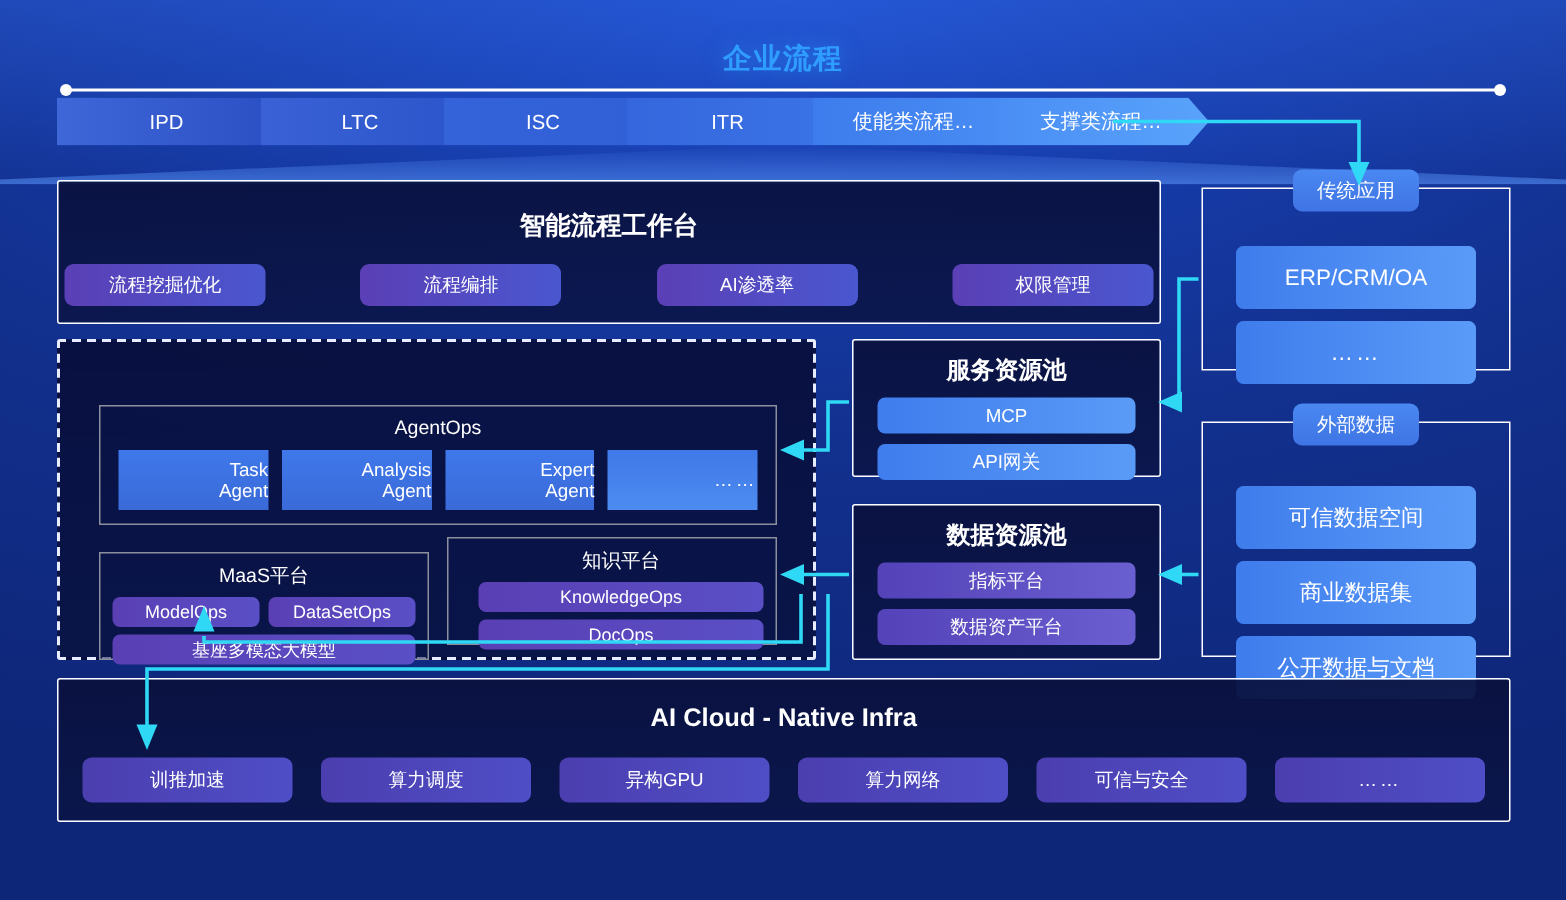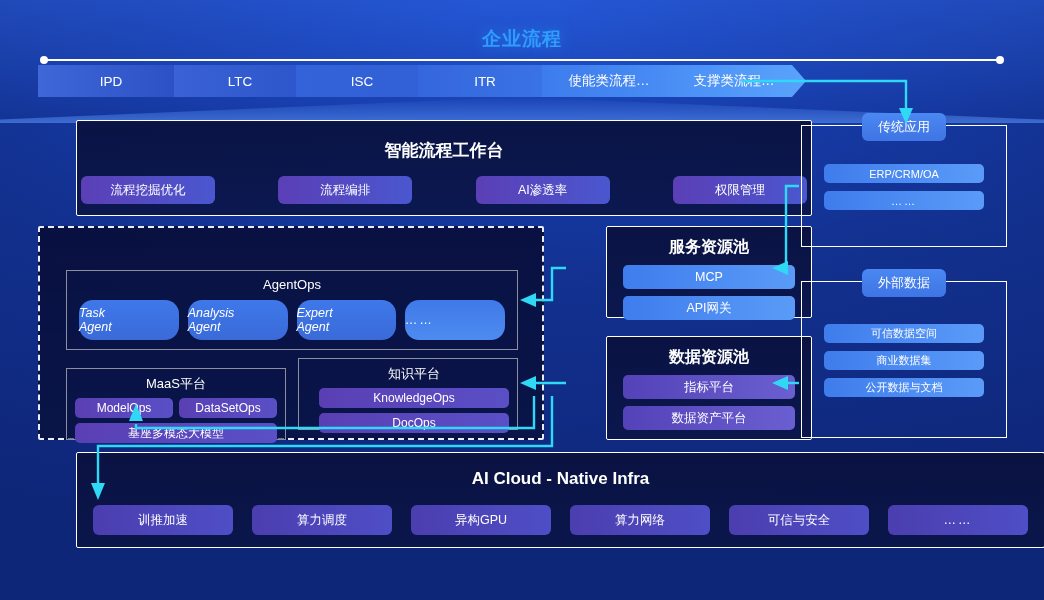--- a/index.html
+++ b/index.html
@@ -59,21 +59,20 @@
     position:absolute;left:50%;top:0;width:1200px;height:26px;margin-left:-600px;
     background:linear-gradient(180deg, rgba(90,150,255,.0), rgba(95,155,255,.55));
     clip-path:polygon(50% 0, 100% 100%, 0 100%);
   }
 
   
   .panel{
     position:absolute;border:1px solid #ffffff;border-radius:2px;
     background:linear-gradient(180deg,rgba(9,16,60,.92),rgba(10,20,70,.88));
     box-sizing:border-box;
-    margin-left:38px;
   }
   .panel-title{
     text-align:center;color:#fff;font-weight:bold;
   }
 
   
   .workbench{left:38px;top:120px;width:736px;height:96px;}
   .workbench .panel-title{font-size:17px;margin-top:18px;}
   .wb-pills{display:flex;justify-content:space-between;padding:0 4px;margin-top:14px;}
   .pill{
@@ -91,23 +90,23 @@
   }
   .agent>.panel-title{font-size:17px;margin-top:12px;}
   .sub{
     position:absolute;border:1px solid #8b8f9e;box-sizing:border-box;
     background:rgba(10,20,72,.55);
   }
   .sub .sub-title{text-align:center;color:#fff;font-size:13px;margin-top:6px;}
   .agentops{left:26px;top:42px;width:452px;height:80px;}
   .ops-row{display:flex;gap:9px;padding:0 12px;margin-top:8px;}
   .agent-card{
-    flex:1;height:40px;border-radius:14px;color:#fff;font-size:12.5px;line-height:14px;
-    display:flex;flex-direction:column;align-items:flex-start;justify-content:center;
-    background:linear-gradient(180deg,#3f78ea,#3a6ad8);text-align:center;font-style:italic;
+    flex:1;height:40px;border-radius:0;color:#fff;font-size:12.5px;line-height:14px;
+    display:flex;flex-direction:column;align-items:flex-end;justify-content:center;
+    background:linear-gradient(180deg,#3f78ea,#3a6ad8);text-align:center;
   }
   .agent-card.dim{background:linear-gradient(180deg,#4079e8,#4d8bf0);}
   .maas{left:26px;top:130px;width:220px;height:72px;margin-top:10px;}
   .know{left:258px;top:130px;width:220px;height:72px;padding-left:12px;}
   .row2{display:flex;gap:6px;padding:0 8px;margin-top:5px;}
   .mini{
     border-radius:5px;height:20px;color:#fff;font-size:12px;
     display:flex;align-items:center;justify-content:center;
     background:linear-gradient(90deg,#5a3fb4,#5a4fc6);white-space:nowrap;
   }
@@ -131,21 +130,21 @@
   .rbox.apps{top:125px;height:122px;}
   .rbox.ext{top:281px;height:157px;}
   .rlabel{
     position:absolute;left:50%;transform:translateX(-50%);
     padding:5px 16px;border-radius:6px;color:#fff;font-size:13px;white-space:nowrap;
     background:linear-gradient(180deg,#4a88f2,#3f74e4);
   }
   .rbox.apps .rlabel{top:-13px;}
   .rbox.ext .rlabel{top:-13px;}
   .rbox-pill{
-    margin:0 22px 8px;height:19px;border-radius:5px;color:#fff;font-size:11px;
+    margin:0 22px 8px;height:42px;border-radius:5px;color:#fff;font-size:15px;
     display:flex;align-items:center;justify-content:center;
     background:linear-gradient(90deg,#3f7cec,#5a9bf8);
   }
   .rbox.apps .rbox-list{padding-top:38px;}
   .rbox.ext .rbox-list{padding-top:42px;}
 
   
   .infra{left:38px;top:452px;width:969px;height:96px;}
   .infra .panel-title{font-size:17px;margin-top:16px;}
   .infra-pills{display:flex;justify-content:space-between;padding:0 16px;margin-top:16px;}

